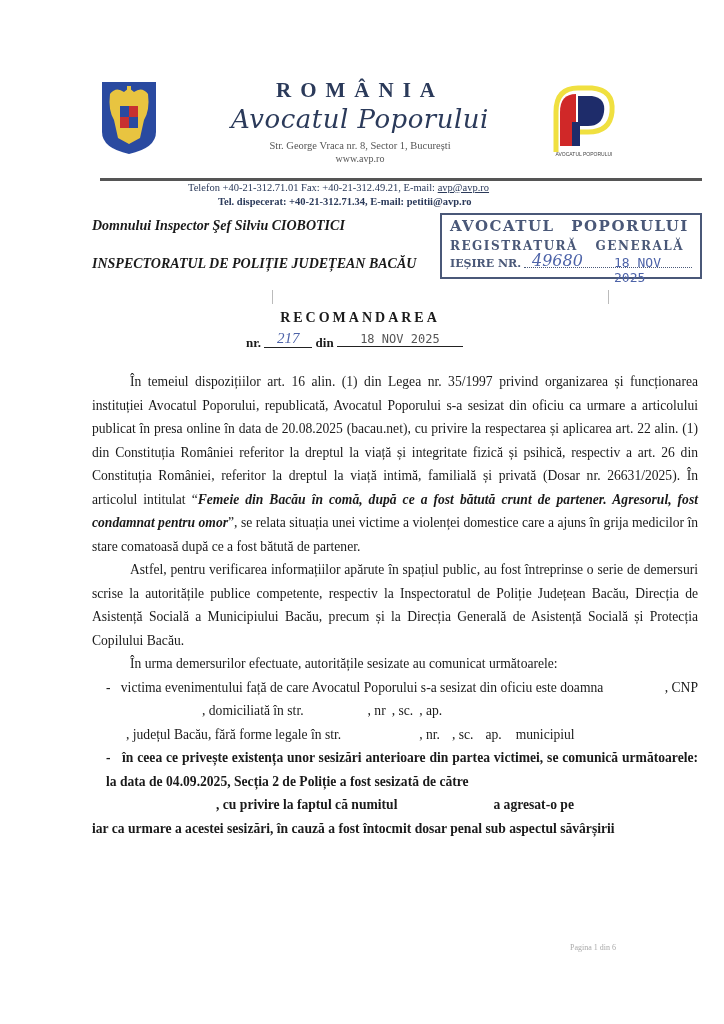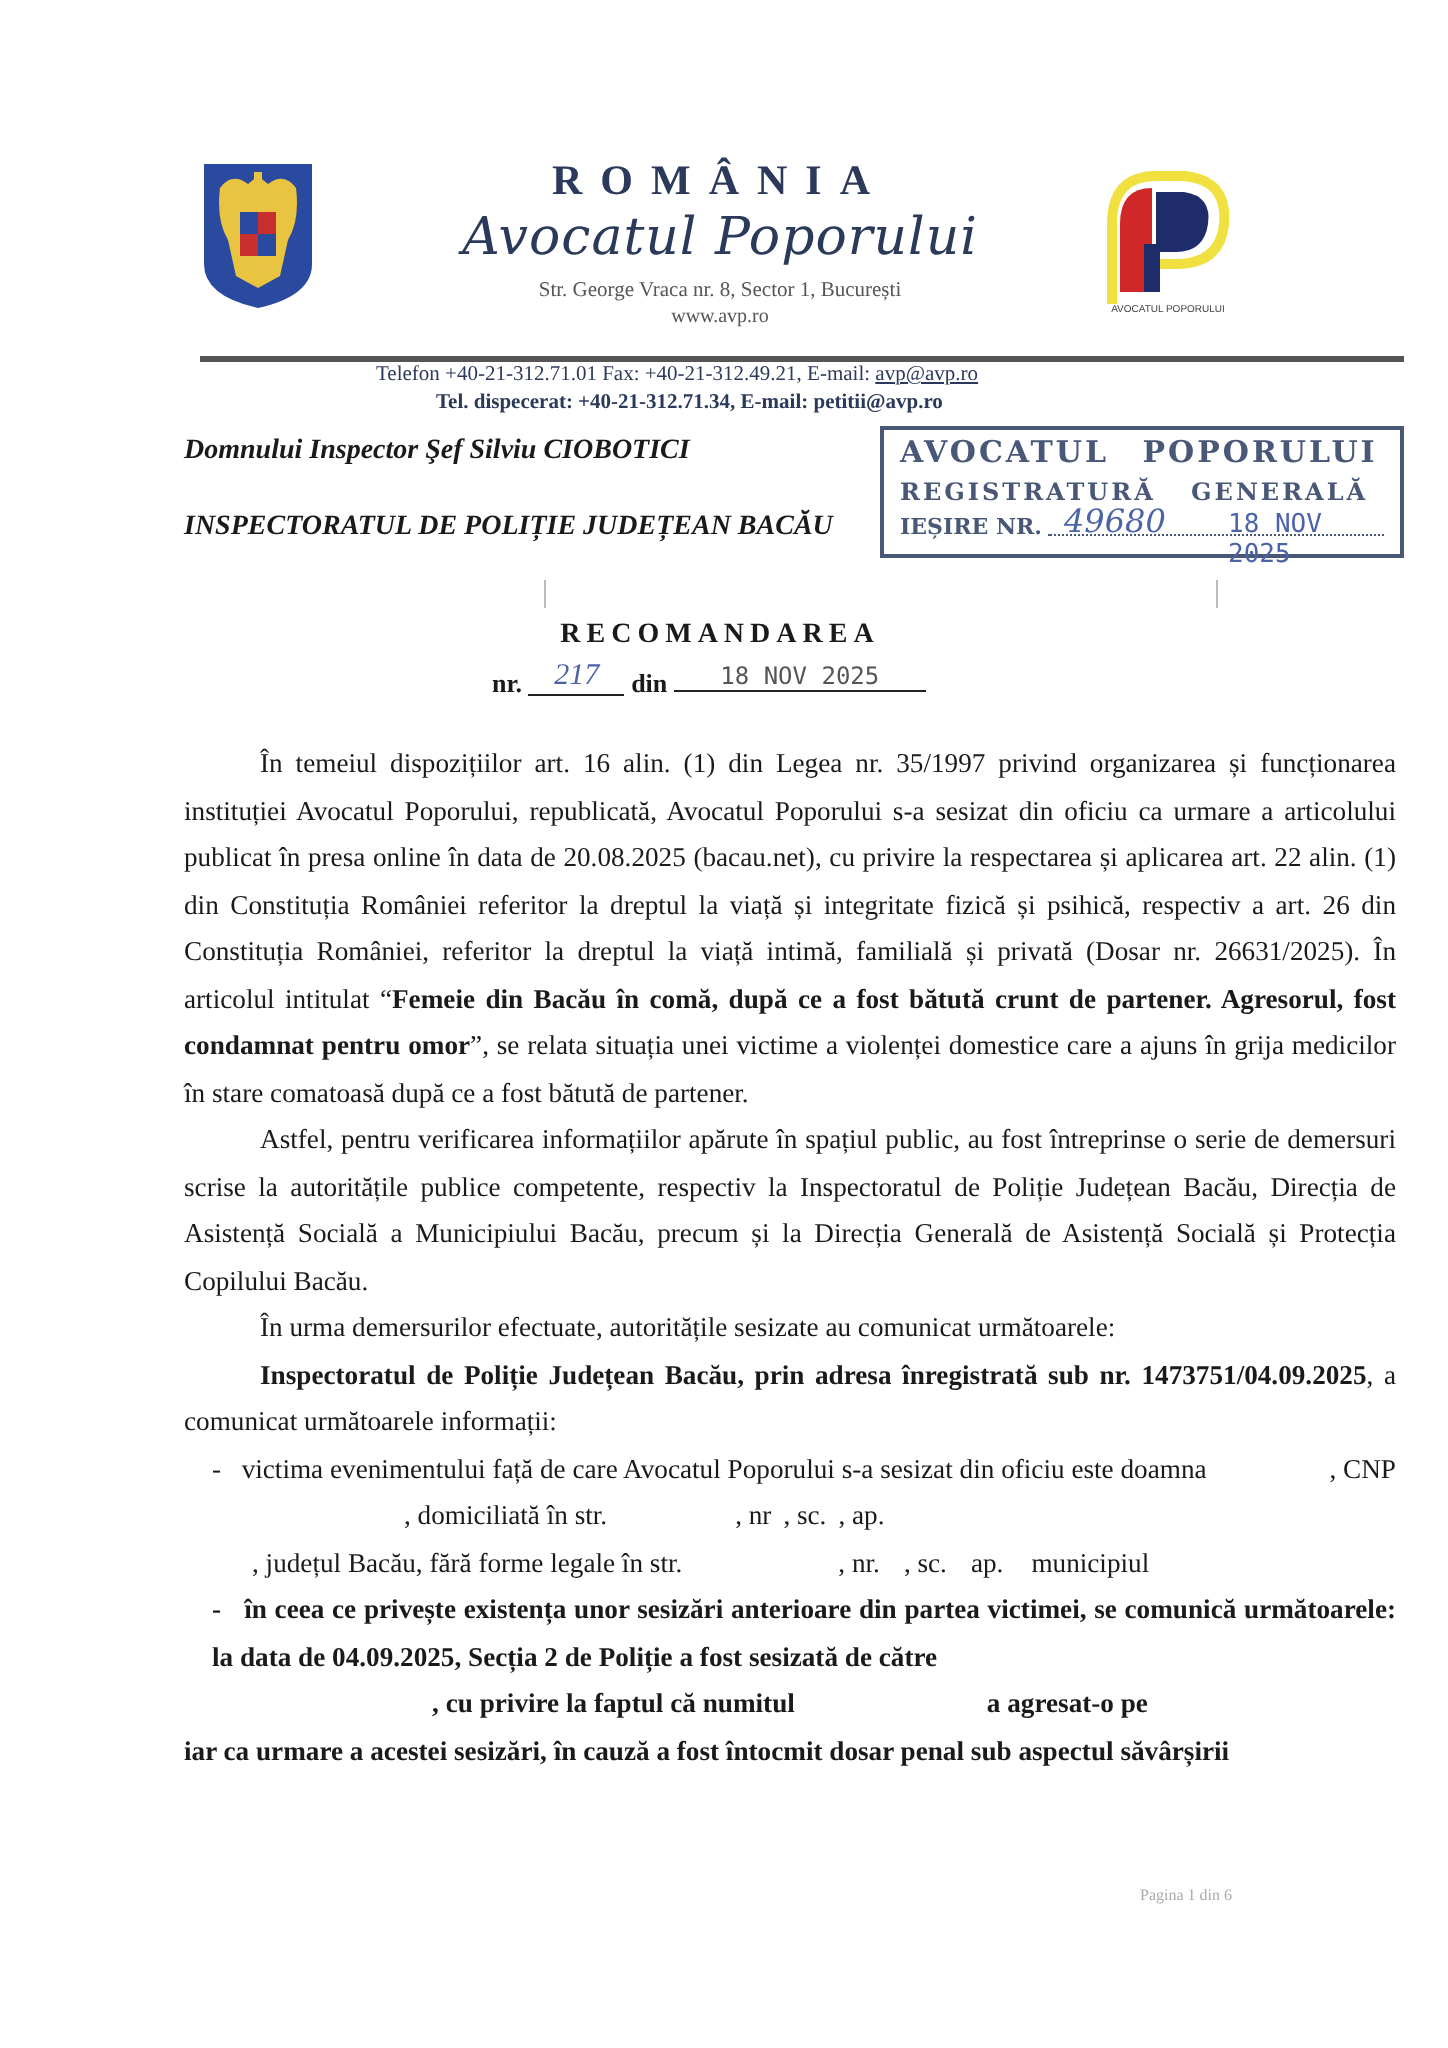--- a/index.html
+++ b/index.html
@@ -34,21 +34,21 @@
   .nr-line { left: 246px; top: 334px; font-size: 13px; font-weight: bold; white-space: nowrap; }
   .nr-blank { display: inline-block; width: 48px; border-bottom: 1px solid #222; text-align: center; font-weight: normal; font-style: italic; color: #4d63a8; font-size: 15px; position: relative; top: -4px; }
   .din-blank { display: inline-block; width: 126px; border-bottom: 1px solid #222; text-align: center; font-weight: normal; font-family: "DejaVu Sans Mono", monospace; color: #555; font-size: 12px; position: relative; top: -4px; }
   
   .body { left: 92px; top: 370px; width: 606px; font-size: 13.6px; line-height: 23.5px; text-align: justify; }
   .body p { margin: 0; }
   .indent { text-indent: 38px; }
   .dash { padding-left: 14px; }
   .i { }
   .b { font-weight: bold; }
-  .bi { font-weight: bold; }
+  .bi { font-weight: bold; font-style: italic; }
   .gap { display: inline-block; }
   .center-line { text-align: center; }
   .footer { left: 570px; top: 943px; font-size: 8px; color: #aaa; }
 </style>
 </head>
 <body>
 
 <div class="abs crest">
   <svg width="58" height="76" viewBox="0 0 58 76">
     <path d="M2 2 H56 V52 Q56 68 29 74 Q2 68 2 52 Z" fill="#2a4aa0"></path>
@@ -98,20 +98,19 @@
   <span>nr.</span>
   <span class="nr-blank">217</span>
   <span>din</span>
   <span class="din-blank">18 NOV 2025</span>
 </div>
 
 <div class="abs body">
   <p class="indent"><span>În temeiul dispozițiilor art. 16 alin. (1) din Legea nr. 35/1997 privind organizarea și funcționarea instituției Avocatul Poporului, republicată, Avocatul Poporului s-a sesizat din oficiu ca urmare a articolului publicat în presa online în data de 20.08.2025 (bacau.net), cu privire la respectarea și aplicarea art. 22 alin. (1) din Constituția României referitor la </span><span class="i">dreptul la viață și integritate fizică și psihică</span><span>, respectiv a art. 26 din Constituția României, referitor la </span><span class="i">dreptul la viață intimă, familială și privată</span><span>  (Dosar nr. 26631/2025). În articolul intitulat “</span><span class="bi">Femeie din Bacău în comă, după ce a fost bătută crunt de partener. Agresorul, fost condamnat pentru omor</span><span>”, se relata situația unei victime a violenței domestice care a ajuns în grija medicilor în stare comatoasă după ce a fost bătută de partener.</span></p>
   <p class="indent">Astfel, pentru verificarea informațiilor apărute în spațiul public, au fost întreprinse o serie de demersuri scrise la autoritățile publice competente, respectiv la Inspectoratul de Poliție Județean Bacău, Direcția de Asistență Socială a Municipiului Bacău, precum și la Direcția Generală de Asistență Socială și Protecția Copilului Bacău.</p>
   <p class="indent">În urma demersurilor efectuate, autoritățile sesizate au comunicat următoarele:</p>
-  <p class="indent"><span class="bi">Inspectoratul de Poliție Județean Bacău, prin adresa înregistrată sub nr. 1473751/04.09.2025</span><span>, a comunicat următoarele informații:</span></p>
   <p class="dash"><span>-</span>&nbsp;&nbsp;&nbsp;<span>victima evenimentului față de care Avocatul Poporului s-a sesizat din oficiu este doamna </span><span class="gap" style="width:58px"></span><span>, CNP</span><span class="gap" style="width:96px"></span><span>, domiciliată în str.</span><span class="gap" style="width:64px"></span><span>, nr</span><span class="gap" style="width:6px"></span><span>, sc.</span><span class="gap" style="width:6px"></span><span>, ap.</span><br><span class="gap" style="width:20px"></span><span>, județul Bacău, fără forme legale în str.</span><span class="gap" style="width:78px"></span><span>, nr.</span><span class="gap" style="width:12px"></span><span>, sc.</span><span class="gap" style="width:12px"></span><span>ap.</span><span class="gap" style="width:14px"></span><span>municipiul</span></p>
   <p class="dash b"><span>-</span>&nbsp;&nbsp;&nbsp;<span>în ceea ce privește existența unor sesizări anterioare din partea victimei, se comunică următoarele: la data de 04.09.2025, Secția 2 de Poliție a fost sesizată de către</span></p>
   <p class="b center-line"><span>, cu privire la faptul că numitul</span><span class="gap" style="width:96px"></span><span>a agresat-o pe</span></p>
   <p class="b" style="text-align:left">iar ca urmare a acestei sesizări, în cauză a fost întocmit dosar penal sub aspectul săvârșirii</p>
 </div>
 
 <div class="abs footer">Pagina 1 din 6</div>
 
 </body></html>

